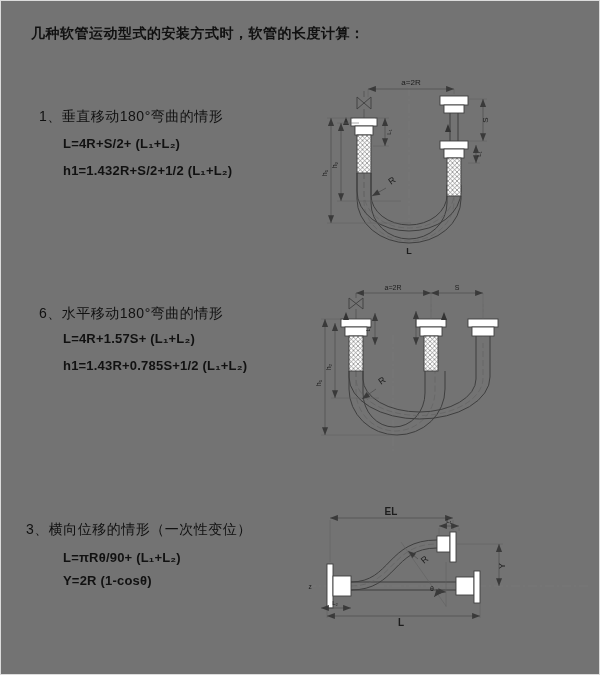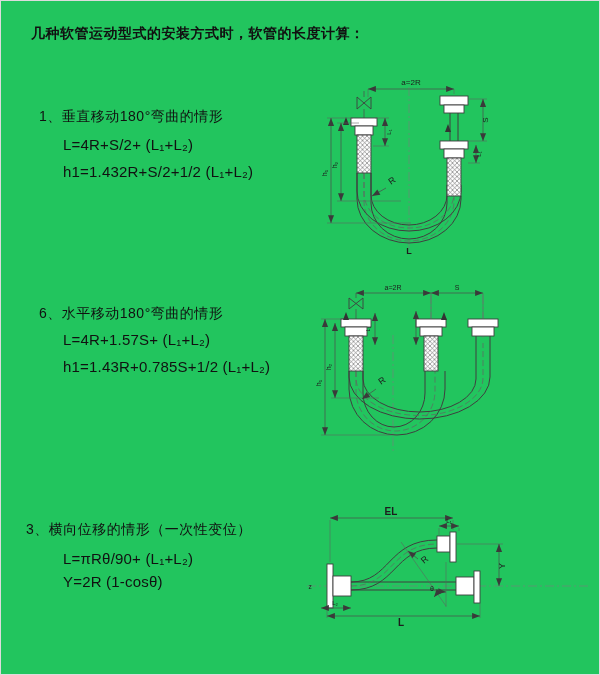--- a/index.html
+++ b/index.html
@@ -1,21 +1,21 @@
 <!DOCTYPE html>
 <html><head>
 <meta charset="utf-8">
 <style>
   *{margin:0;padding:0;box-sizing:border-box}
   html,body{width:600px;height:675px}
   body{background:#fff;font-family:"Liberation Sans","DejaVu Sans",sans-serif;position:relative;overflow:hidden;color:#111}
-  .page{position:absolute;inset:0;background:#22c55e;border:1px solid #dcdcdc}
+  .page{position:absolute;inset:0;background:#737373;border:1px solid #dcdcdc}
   .title{position:absolute;left:30px;top:24px;font-size:14px;font-weight:bold;letter-spacing:.5px}
   .heading{position:absolute;font-size:14px;font-weight:normal;letter-spacing:.5px}
-  .formula{position:absolute;font-size:15px;font-weight:normal;letter-spacing:.2px}
+  .formula{position:absolute;font-size:13px;font-weight:bold;letter-spacing:.2px}
   svg.diagram{position:absolute;overflow:visible}
   .hose{fill:none;stroke:#3f3f3f;stroke-width:1}
   .hd{fill:none;stroke:#636363;stroke-width:.7;stroke-dasharray:6 3}
   .cl{fill:none;stroke:#7c7c7c;stroke-width:.6;stroke-dasharray:9 3 2 3}
   .fit{fill:#ffffff;stroke:#3f3f3f;stroke-width:.9}
   .braid{fill:url(#braidp);stroke:#3f3f3f;stroke-width:.9}
   .dim{stroke:#4a4a4a;stroke-width:.7;fill:none}
   .ext{stroke:#5f5f5f;stroke-width:.55;fill:none}
   .arr{fill:#333}
   text{fill:#1d1d1d;font-family:"Liberation Sans","DejaVu Sans",sans-serif}

